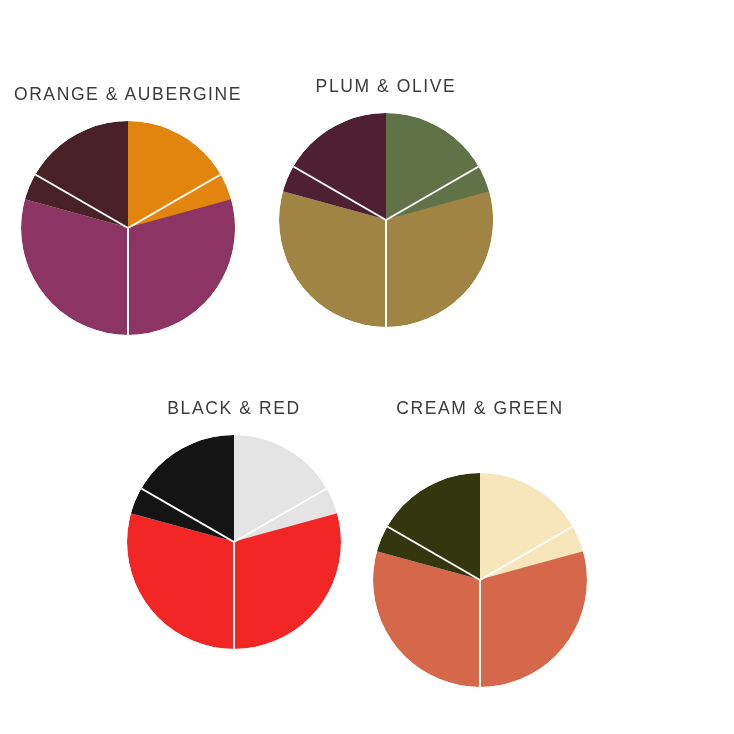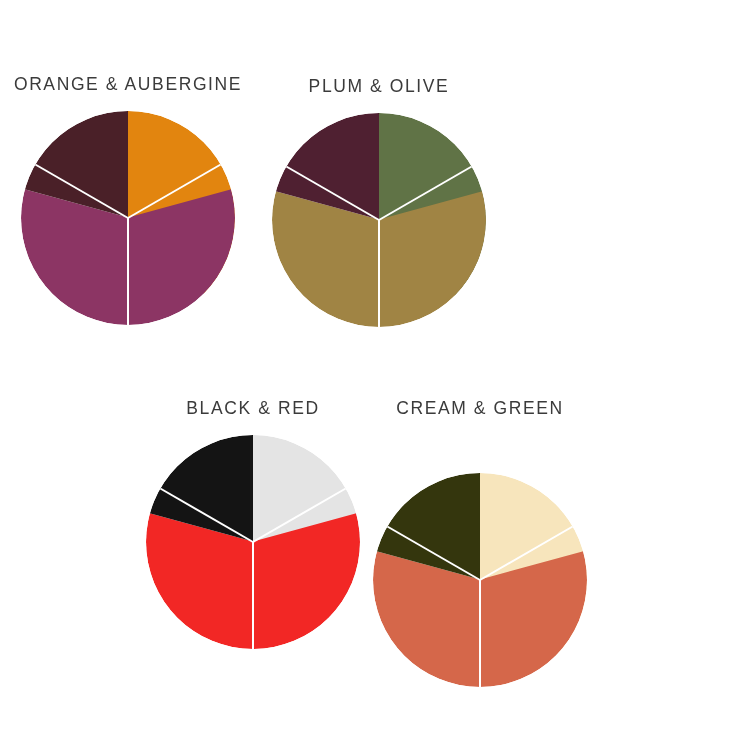--- a/index.html
+++ b/index.html
@@ -78,46 +78,46 @@
   }
   .divider.d0 { transform: translateX(-50%) rotate(0deg); }
   .divider.d120 { transform: translateX(-50%) rotate(120deg); }
   .divider.d240 { transform: translateX(-50%) rotate(240deg); }
 </style>
 </head>
 <body>
 
 <div id="board">
 
-  <div class="palette" style="left:12px; top:76px;">
+  <div class="palette" style="left:12px; top:86px;">
     <div class="palette-label">ORANGE &amp; AUBERGINE</div>
     <div class="wheel">
       <div class="seg seg-right" style="background-color: rgb(226, 133, 15);"></div>
       <div class="seg seg-bottom" style="background-color: rgb(140, 53, 100);"></div>
       <div class="seg seg-left" style="background-color: rgb(74, 32, 40);"></div>
       <div class="divider d0"></div>
       <div class="divider d120"></div>
       <div class="divider d240"></div>
     </div>
   </div>
 
-  <div class="palette" style="left:263px; top:78px;justify-content:center;">
+  <div class="palette" style="left:270px; top:78px;justify-content:center;">
     <div class="palette-label">PLUM &amp; OLIVE</div>
     <div class="wheel">
       <div class="seg seg-right" style="background-color: rgb(96, 115, 70);"></div>
       <div class="seg seg-bottom" style="background-color: rgb(160, 132, 68);"></div>
       <div class="seg seg-left" style="background-color: rgb(79, 32, 49);"></div>
       <div class="divider d0"></div>
       <div class="divider d120"></div>
       <div class="divider d240"></div>
     </div>
   </div>
 
 
-  <div class="palette" style="left:137px; top:400px;">
+  <div class="palette" style="left:118px; top:400px;">
     <div class="palette-label">BLACK &amp; RED</div>
     <div class="wheel">
       <div class="seg seg-right" style="background-color: rgb(228, 228, 228);"></div>
       <div class="seg seg-bottom" style="background-color: rgb(242, 39, 37);"></div>
       <div class="seg seg-left" style="background-color: rgb(20, 20, 20);"></div>
       <div class="divider d0"></div>
       <div class="divider d120"></div>
       <div class="divider d240"></div>
     </div>
   </div>

